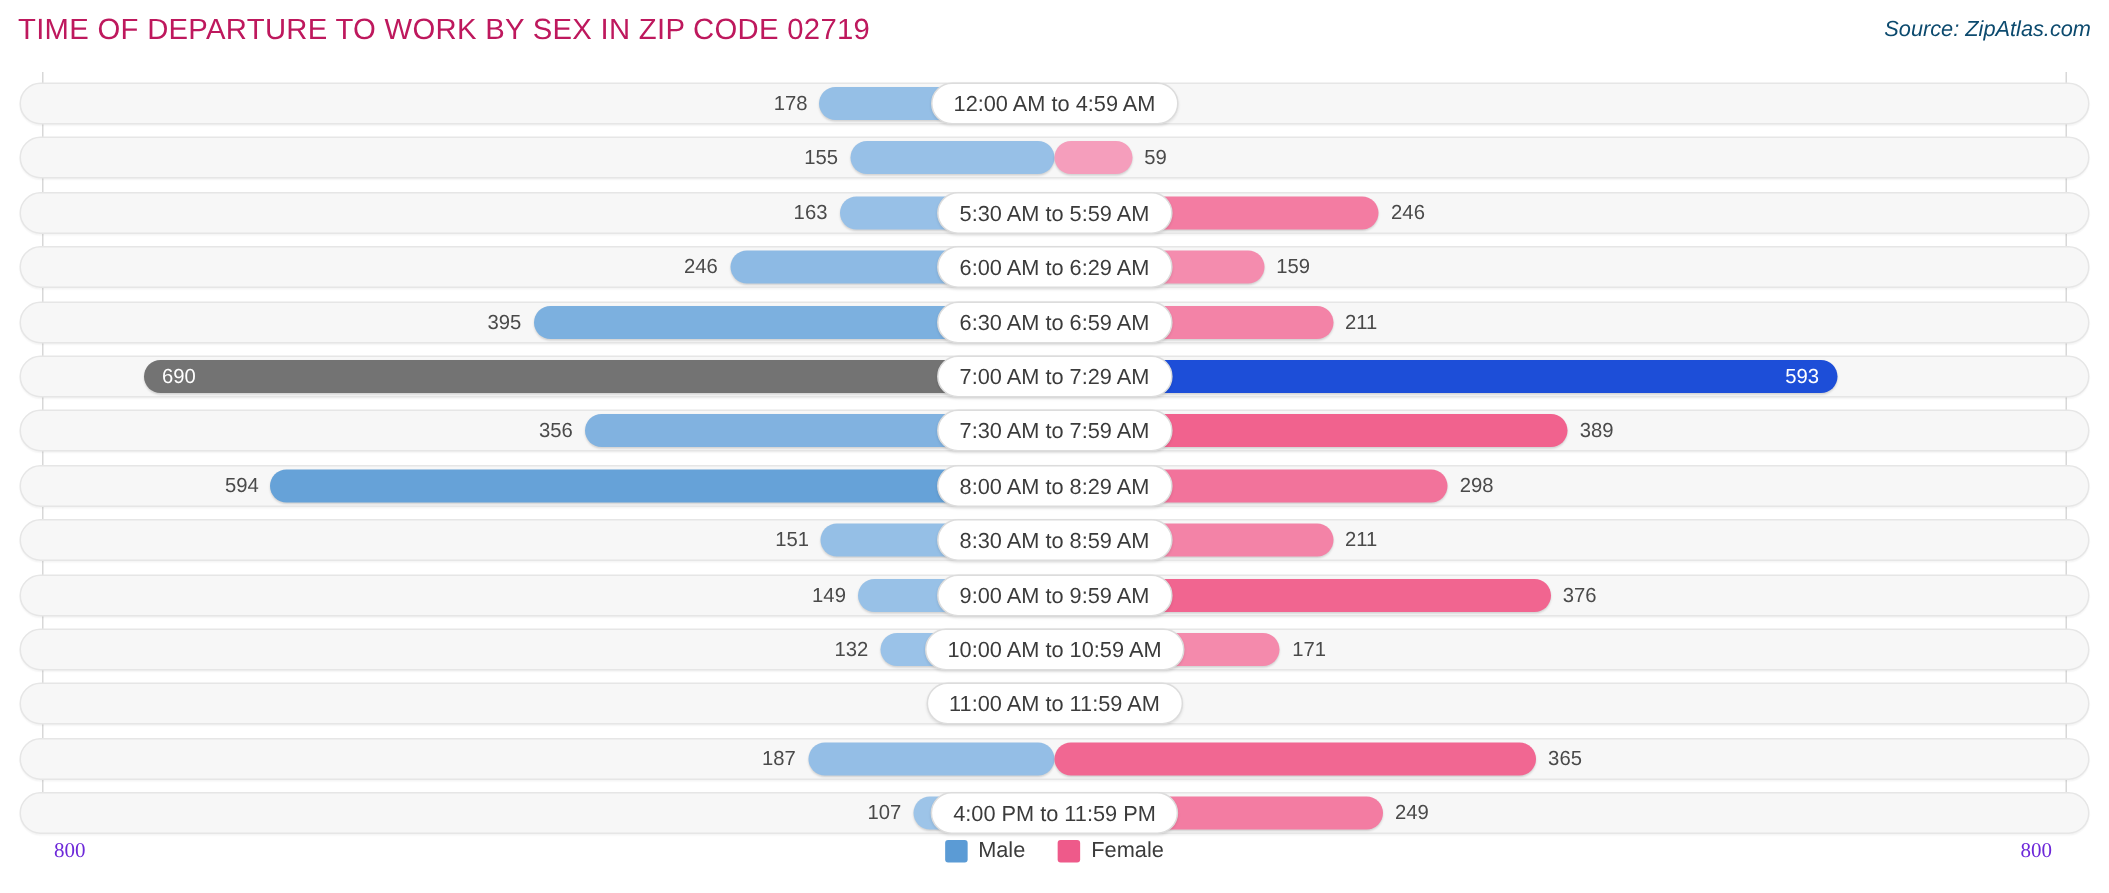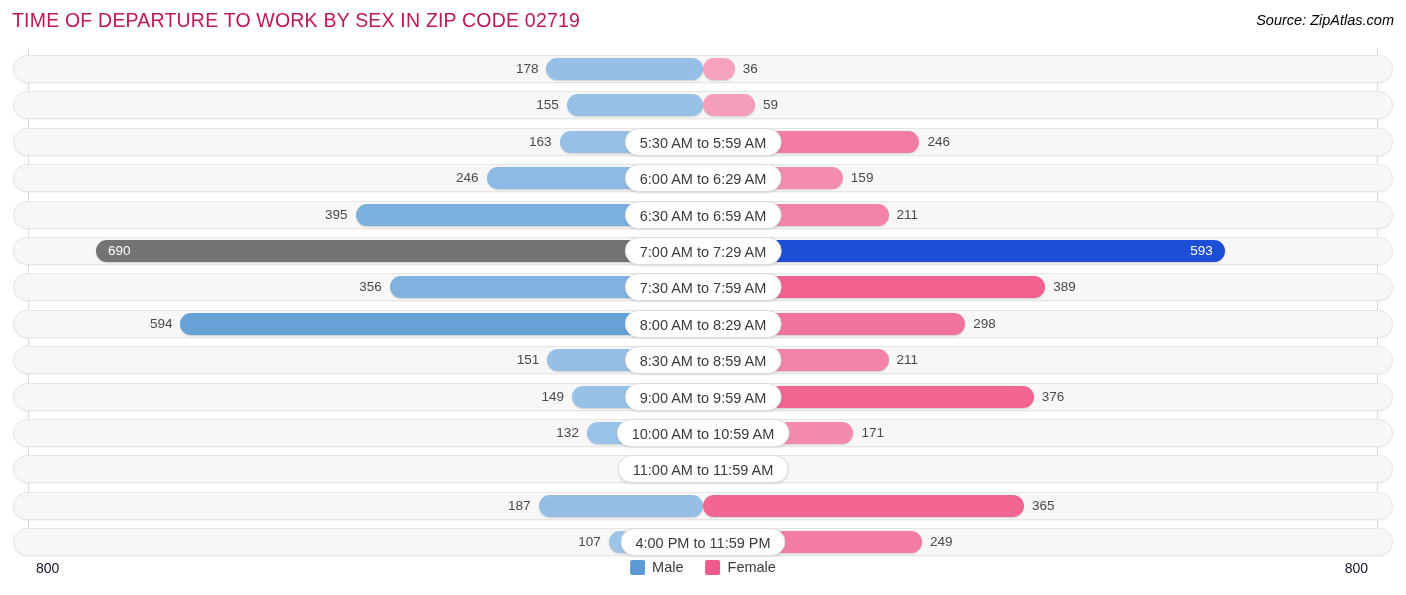--- a/index.html
+++ b/index.html
@@ -28,21 +28,21 @@
     font-size: 19.5px;
     letter-spacing: .2px;
     color: #be185d;
     white-space: nowrap;
   }
   #source-label {
     position: absolute;
     right: 12px; top: 12px;
     font-size: 14.5px;
     font-style: italic;
-    color: #000000;
+    color: #0c4a6e;
     white-space: nowrap;
     margin-left: 24px;
   }
 
   
   #plot {
     position: absolute;
     left: 0; top: 48px;
     width: 1212px;
     height: 502px;
@@ -130,21 +130,22 @@
   
   #footer {
     position: absolute;
     left: 0; top: 556px;
     width: 1406px; height: 34px;
   }
   .axis-label {
     position: absolute;
     top: 4px;
     font-size: 14px;
-    color: #0f172a;
+    color: #6d28d9;
+    font-family: Liberation Serif, serif;
   }
   #axis-left  { left: 36px; }
   #axis-right { right: 38px; }
 
   #legend {
     position: absolute;
     left: 50%;
     top: 3px;
     transform: translateX(-50%);
     display: flex;
@@ -177,20 +178,21 @@
 <div id="plot">
   <div class="gridline" id="gridline-left"></div>
   <div class="gridline" id="gridline-right"></div>
   <div id="rows">
       <div class="row" style="top: 7px;">
         <div class="track"></div>
         <div class="bar male" style="width: 156.588px; background: rgb(149, 191, 230);"></div>
         <div class="bar female" style="width: 31.6696px; background: rgb(246, 162, 191);"></div>
         <div class="out-label male" style="right: 854.588px;">178</div>
         <div class="out-label female" style="left: 729.67px;">36</div>
+        <div class="cat-pill">12:00 AM to 4:59 AM</div>
       </div>
       <div class="row" style="top: 43.4px;">
         <div class="track"></div>
         <div class="bar male" style="width: 136.355px; background: rgb(151, 192, 231);"></div>
         <div class="bar female" style="width: 51.9029px; background: rgb(245, 158, 188);"></div>
         <div class="out-label male" style="right: 834.355px;">155</div>
         <div class="out-label female" style="left: 749.903px;">59</div>
       </div>
       <div class="row" style="top: 79.8px;">
         <div class="track"></div>

